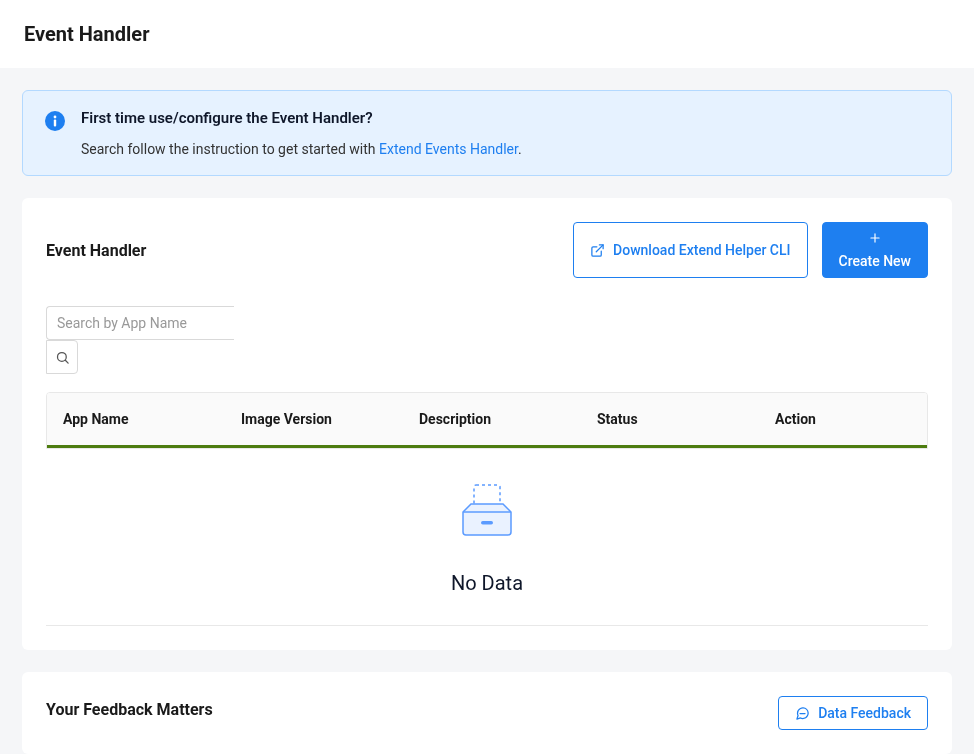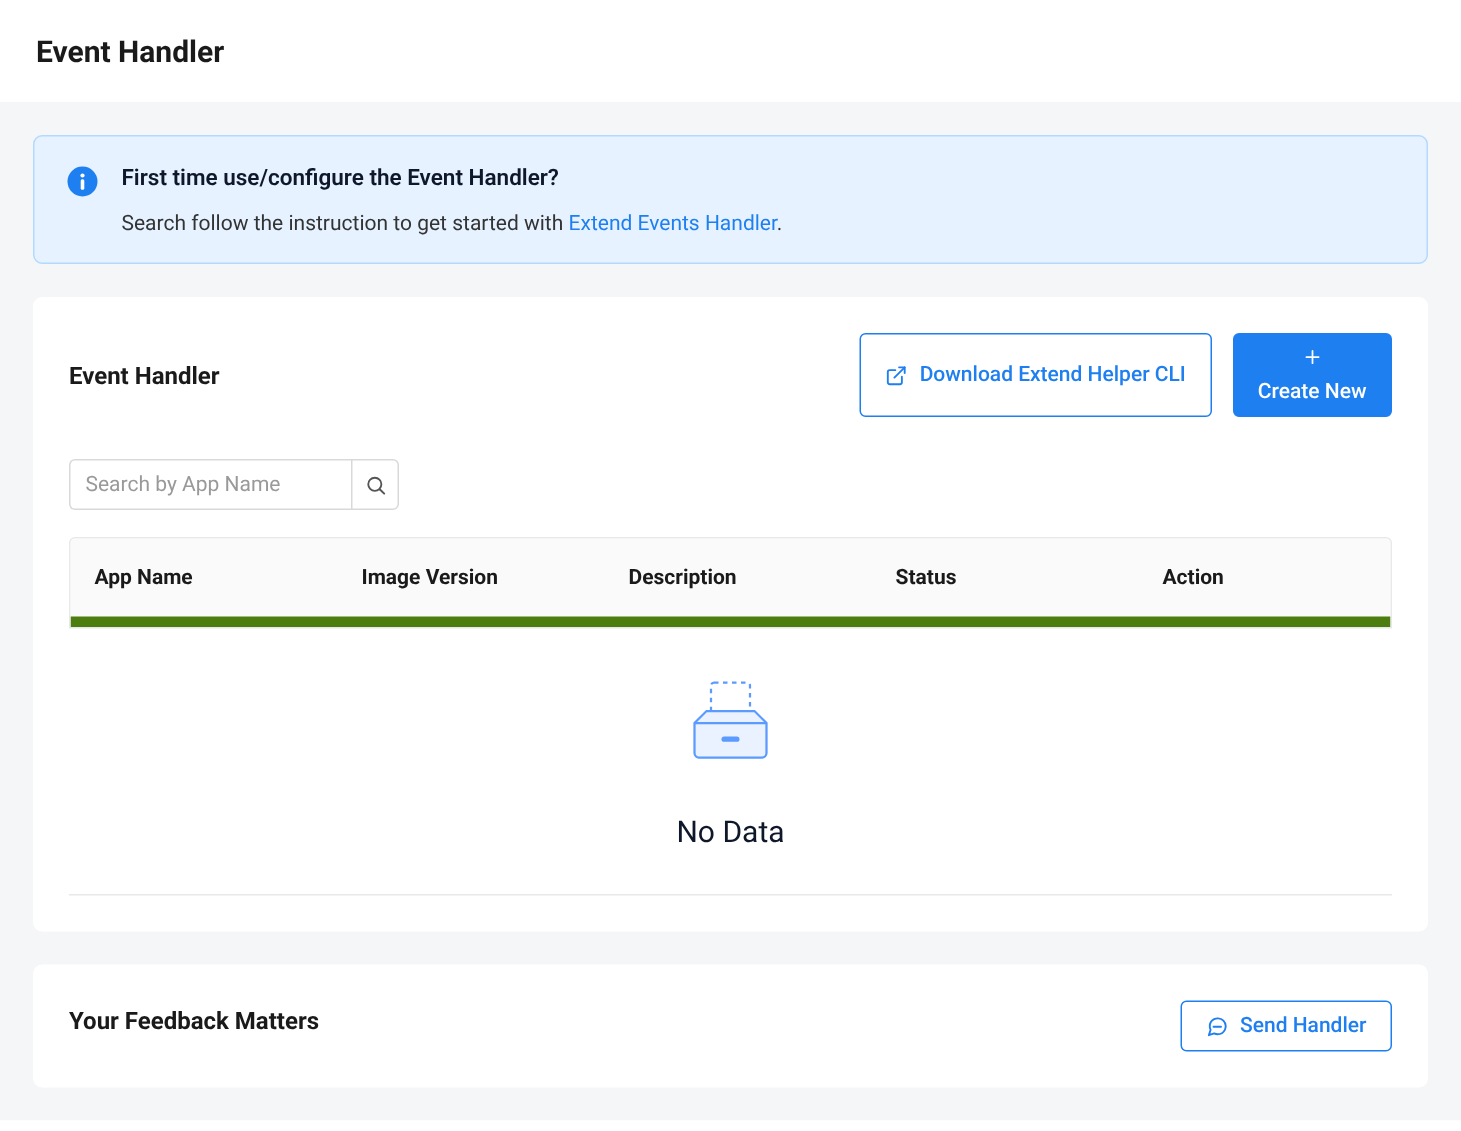--- a/index.html
+++ b/index.html
@@ -107,20 +107,21 @@
     }
     .btn-primary {
       background: #1e7ff0;
       color: #fff;
       border-color: #1e7ff0;
       flex-direction: column;
     }
     .search-row {
       display: flex;
       margin-bottom: 18px;
+      flex-direction: column;
     }
     .search-input {
       width: 188px;
       height: 34px;
       padding: 6px 10px;
       border: 1px solid #d9d9d9;
       border-right: none;
       border-radius: 4px 0 0 4px;
       font-size: 14px;
       font-family: inherit;
@@ -142,21 +143,21 @@
       color: #555;
     }
     .table-wrap {
       border: 1px solid #e8e8e8;
       border-radius: 4px 4px 0 0;
       overflow: hidden;
     }
     .table-head {
       display: flex;
       background: #fafafa;
-      border-bottom: 7px solid #4d7c0f;
+      border-bottom: 3px solid #4d7c0f;
     }
     .th {
       padding: 18px 16px;
       font-weight: 700;
       font-size: 14px;
       color: #1a1a1a;
     }
     .col-appname { flex: 0 0 178px; }
     .col-image { flex: 0 0 178px; }
     .col-desc { flex: 0 0 178px; }
@@ -296,18 +297,18 @@
       <div class="feedback-title">Your Feedback Matters</div>
     </div>
     <div class="feedback-right">
       <button class="btn btn-outline">
         <span>
           <svg class="icon-svg" width="15" height="15" viewBox="0 0 24 24" fill="none" stroke="currentColor" stroke-width="2" stroke-linecap="round" stroke-linejoin="round">
             <path d="M21 11.5a8.38 8.38 0 0 1-.9 3.8 8.5 8.5 0 0 1-7.6 4.7 8.38 8.38 0 0 1-3.8-.9L3 21l1.9-5.7a8.38 8.38 0 0 1-.9-3.8 8.5 8.5 0 0 1 4.7-7.6 8.38 8.38 0 0 1 3.8-.9h.5a8.48 8.48 0 0 1 8 8v.5z"></path>
             <line x1="8" y1="12" x2="16" y2="12"></line>
           </svg>
         </span>
-        <span>Send Handler</span>
+        <span>Data Feedback</span>
       </button>
     </div>
   </div>
 
 </div>
 
 </body></html>

